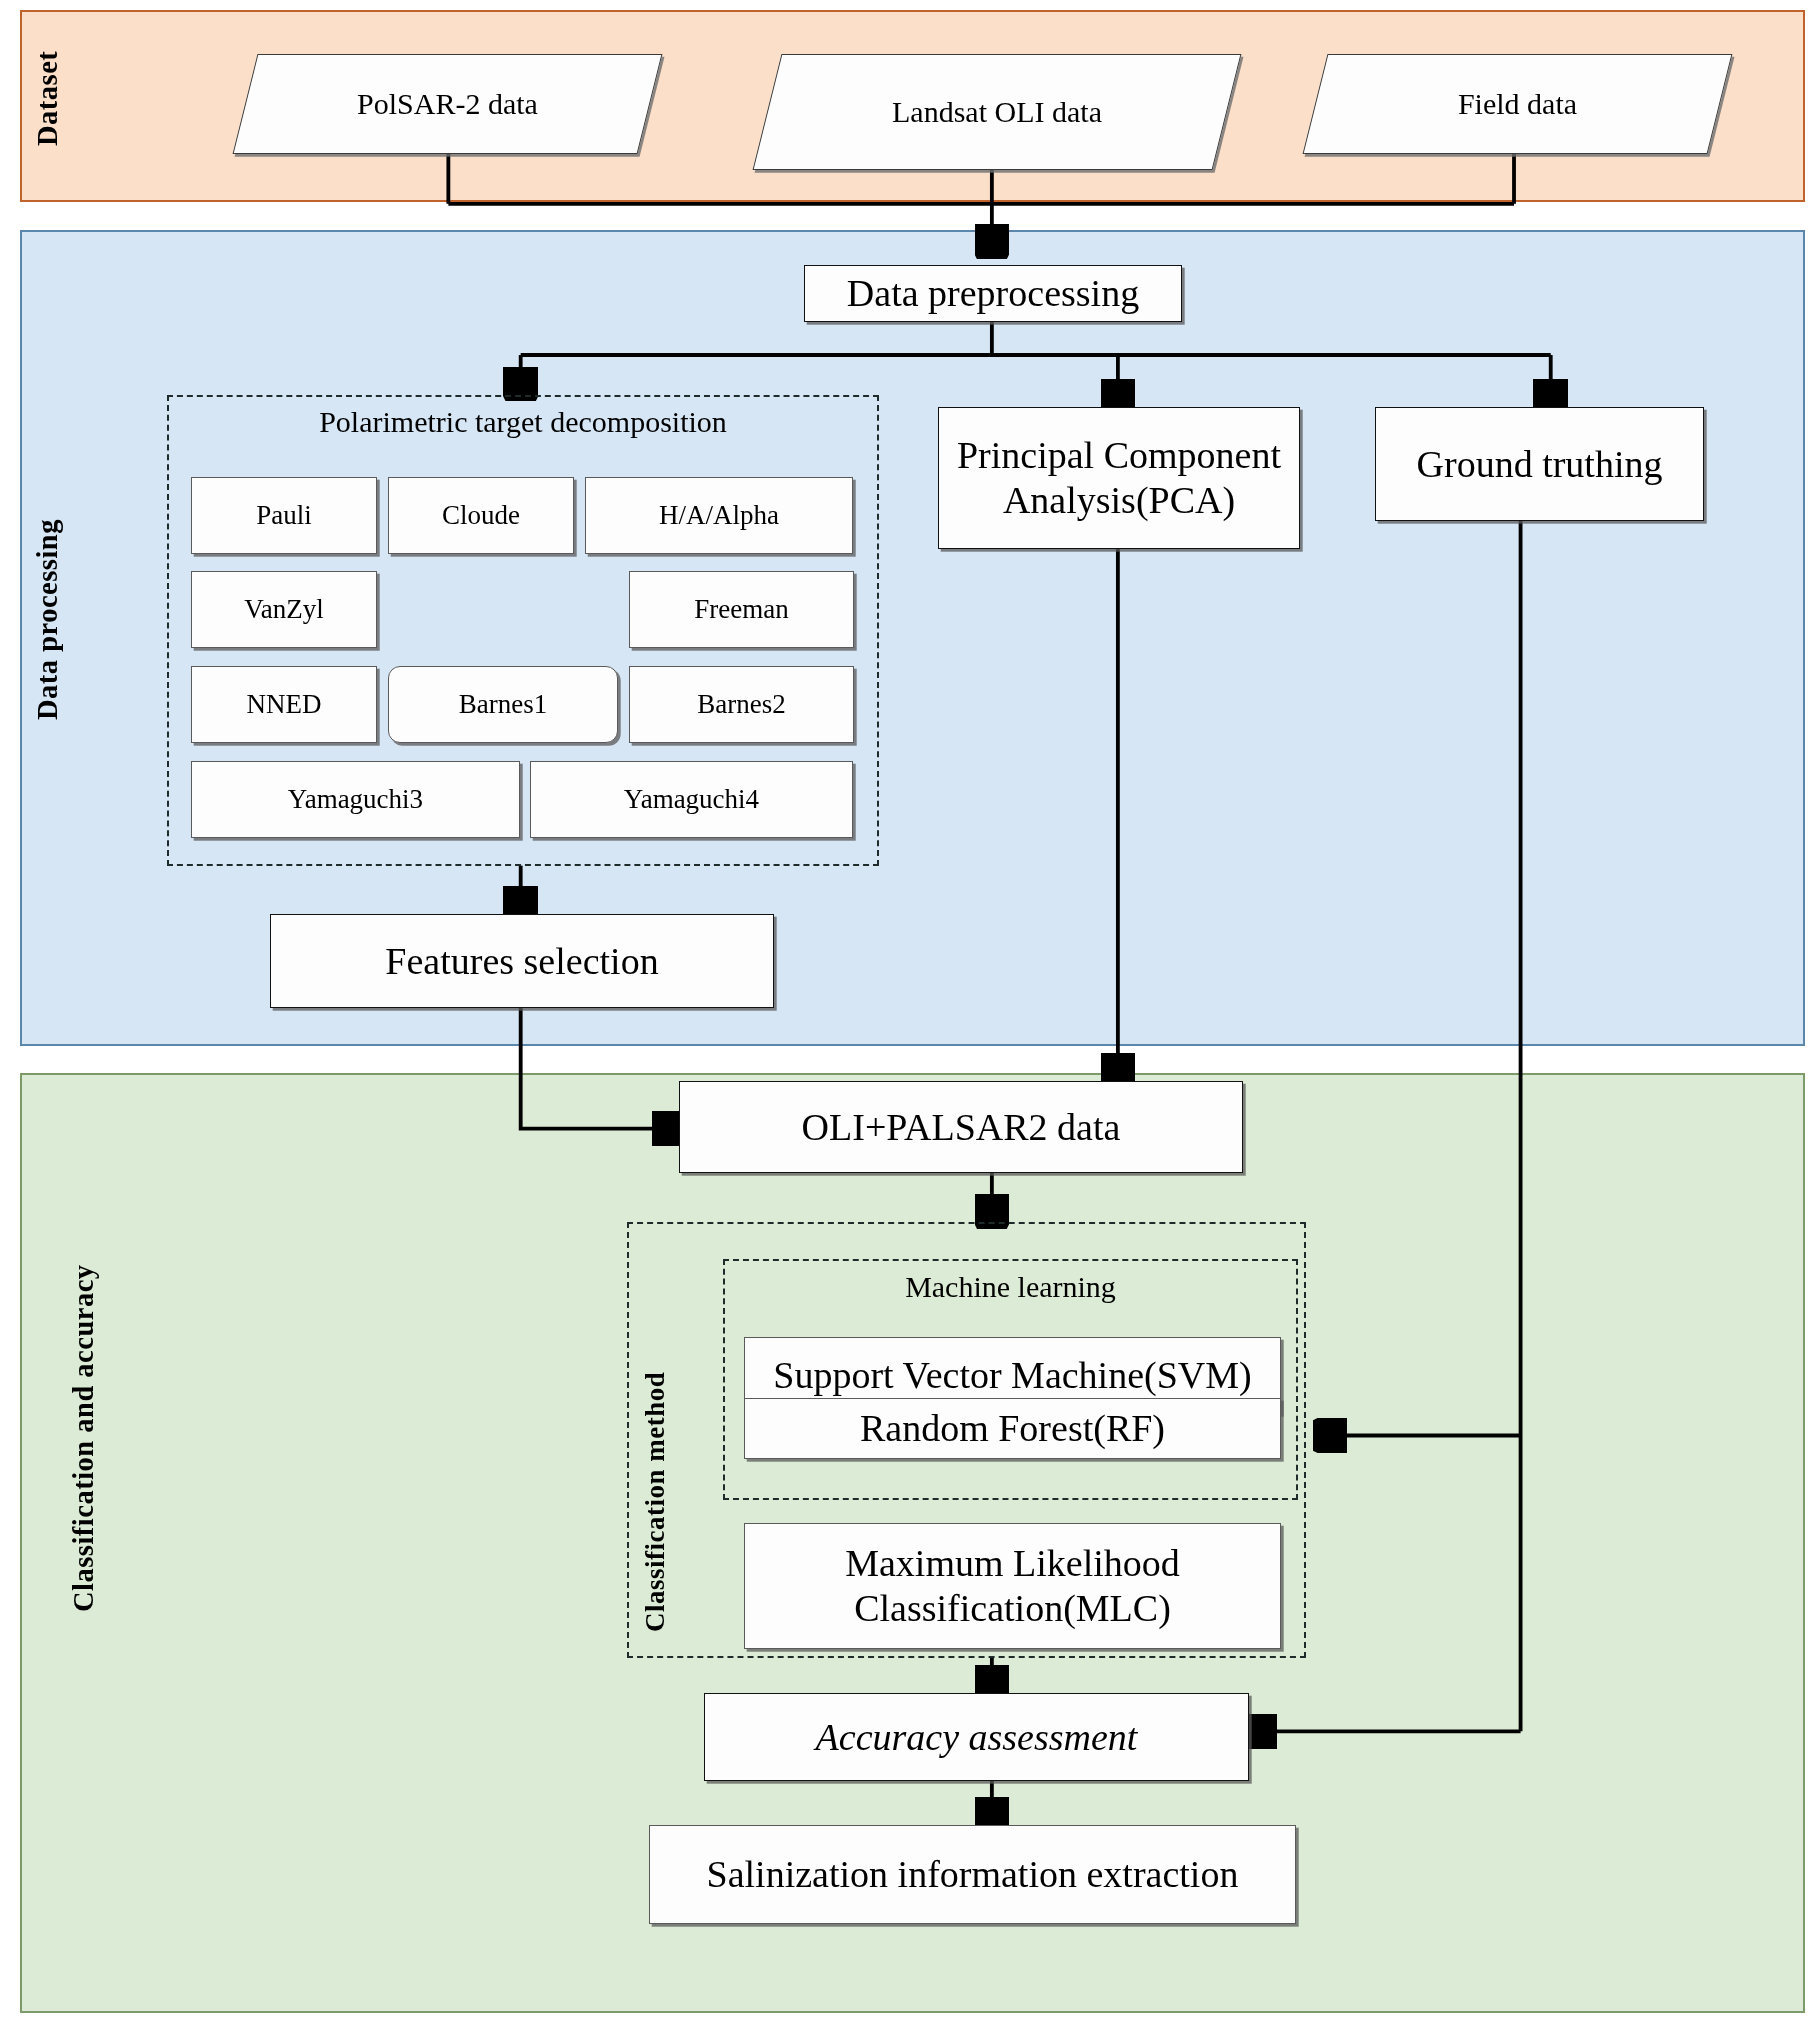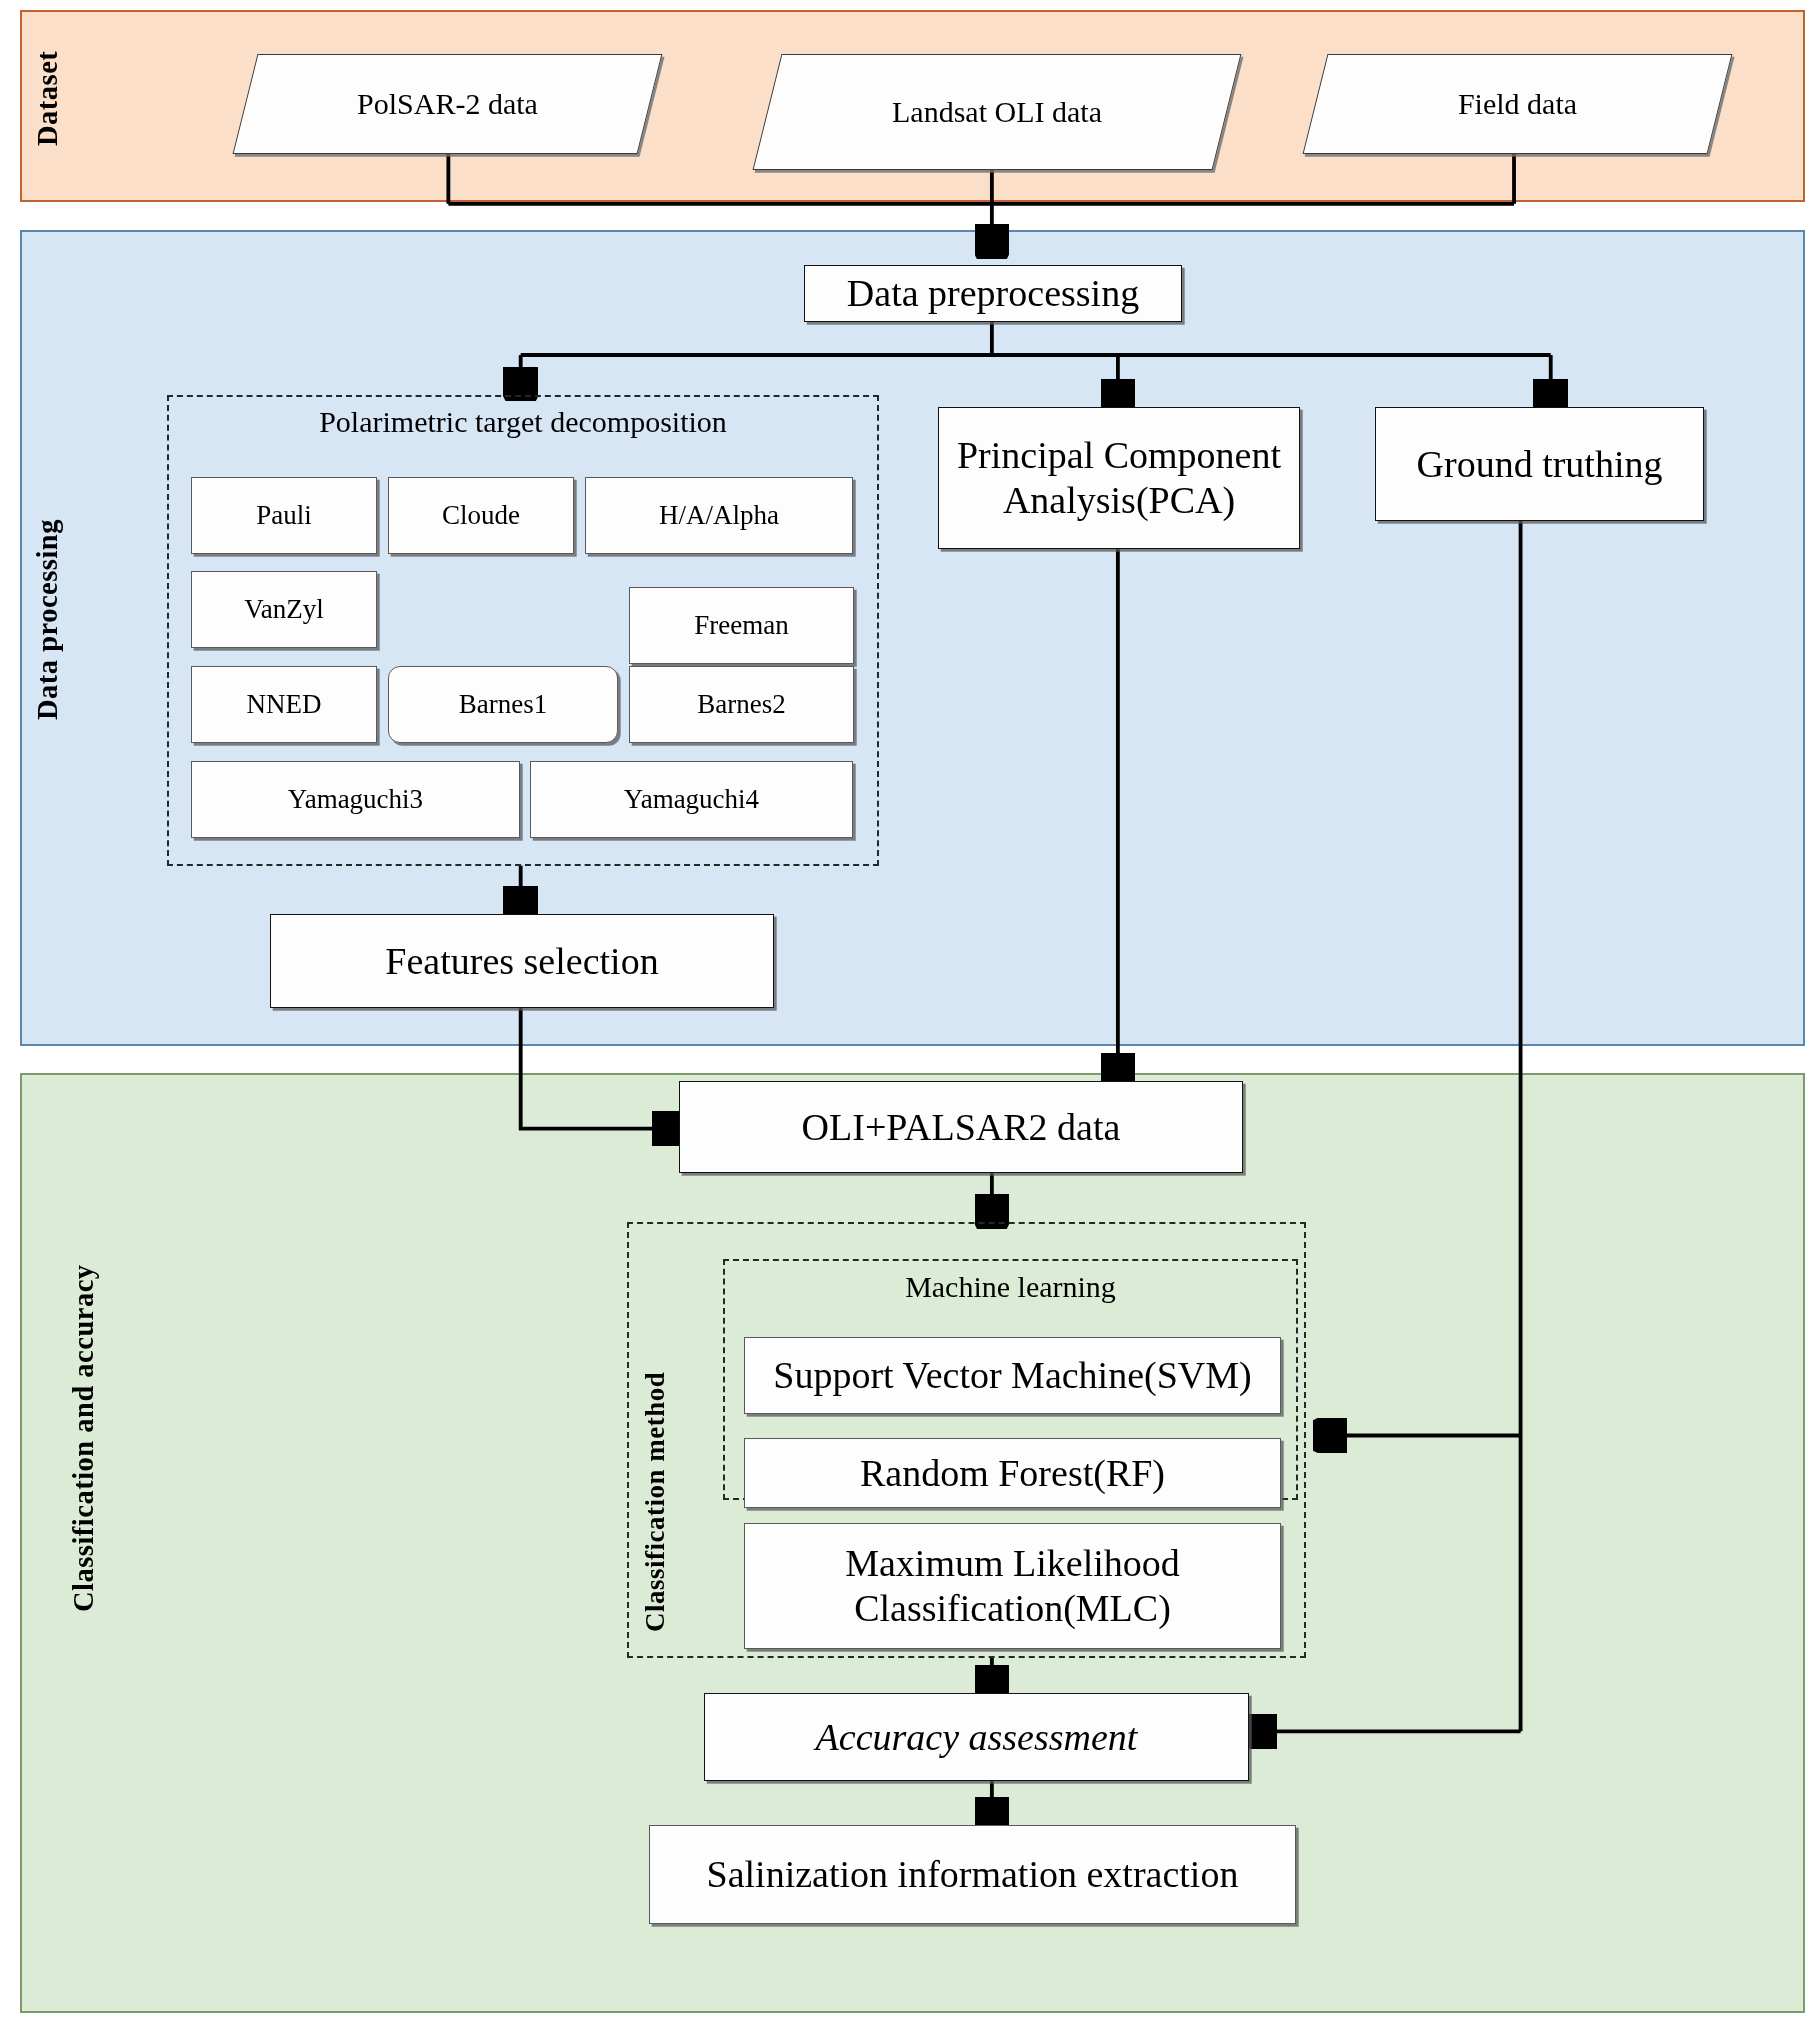--- a/index.html
+++ b/index.html
@@ -118,21 +118,21 @@
   <div class="node" style="left:804px;top:265px;width:378px;height:57px;">Data preprocessing</div>
 
   <div class="dashed" style="left:167px;top:395px;width:712px;height:471px;"></div>
   <div class="grp-title" style="left:167px;top:405px;width:712px;">Polarimetric target decomposition</div>
 
   <div class="node soft small" style="left:191px;top:477px;width:186px;height:77px;">Pauli</div>
   <div class="node soft small" style="left:388px;top:477px;width:186px;height:77px;">Cloude</div>
   <div class="node soft small" style="left:585px;top:477px;width:268px;height:77px;">H/A/Alpha</div>
 
   <div class="node soft small" style="left:191px;top:571px;width:186px;height:77px;">VanZyl</div>
-  <div class="node soft small" style="left:629px;top:571px;width:225px;height:77px;margin-top:16px;">Freeman</div>
+  <div class="node soft small" style="left:629px;top:571px;width:225px;height:77px;">Freeman</div>
 
   <div class="node soft small" style="left:191px;top:666px;width:186px;height:77px;">NNED</div>
   <div class="node soft small" style="left:388px;top:666px;width:230px;height:77px;border-radius:12px;">Barnes1</div>
   <div class="node soft small" style="left:629px;top:666px;width:225px;height:77px;">Barnes2</div>
 
   <div class="node soft small" style="left:191px;top:761px;width:329px;height:77px;">Yamaguchi3</div>
   <div class="node soft small" style="left:530px;top:761px;width:323px;height:77px;">Yamaguchi4</div>
 
   <div class="node" style="left:938px;top:407px;width:362px;height:142px;">Principal Component Analysis(PCA)</div>
 
@@ -142,21 +142,21 @@
 
   <div class="node" style="left:679px;top:1081px;width:564px;height:92px;">OLI+PALSAR2 data</div>
 
   <div class="dashed" style="left:627px;top:1222px;width:679px;height:436px;"></div>
   <div class="panel-label" style="left:640px;top:1310px;height:384px;font-size:27px;">Classification method</div>
 
   <div class="dashed" style="left:723px;top:1259px;width:575px;height:241px;"></div>
   <div class="grp-title" style="left:723px;top:1270px;width:575px;">Machine learning</div>
 
   <div class="node soft" style="left:744px;top:1337px;width:537px;height:77px;">Support Vector Machine(SVM)</div>
-  <div class="node soft" style="left:744px;top:1438px;width:537px;height:70px;">Random Forest(RF)</div>
+  <div class="node soft" style="left:744px;top:1398px;width:537px;height:61px;">Random Forest(RF)</div>
 
   <div class="node soft" style="left:744px;top:1523px;width:537px;height:126px;">Maximum Likelihood Classification(MLC)</div>
 
   <div class="node" style="left:704px;top:1693px;width:545px;height:88px;font-style:italic;">Accuracy assessment</div>
 
   <div class="node soft" style="left:649px;top:1825px;width:647px;height:99px;">Salinization information extraction</div>
 
 </div>
 
 

